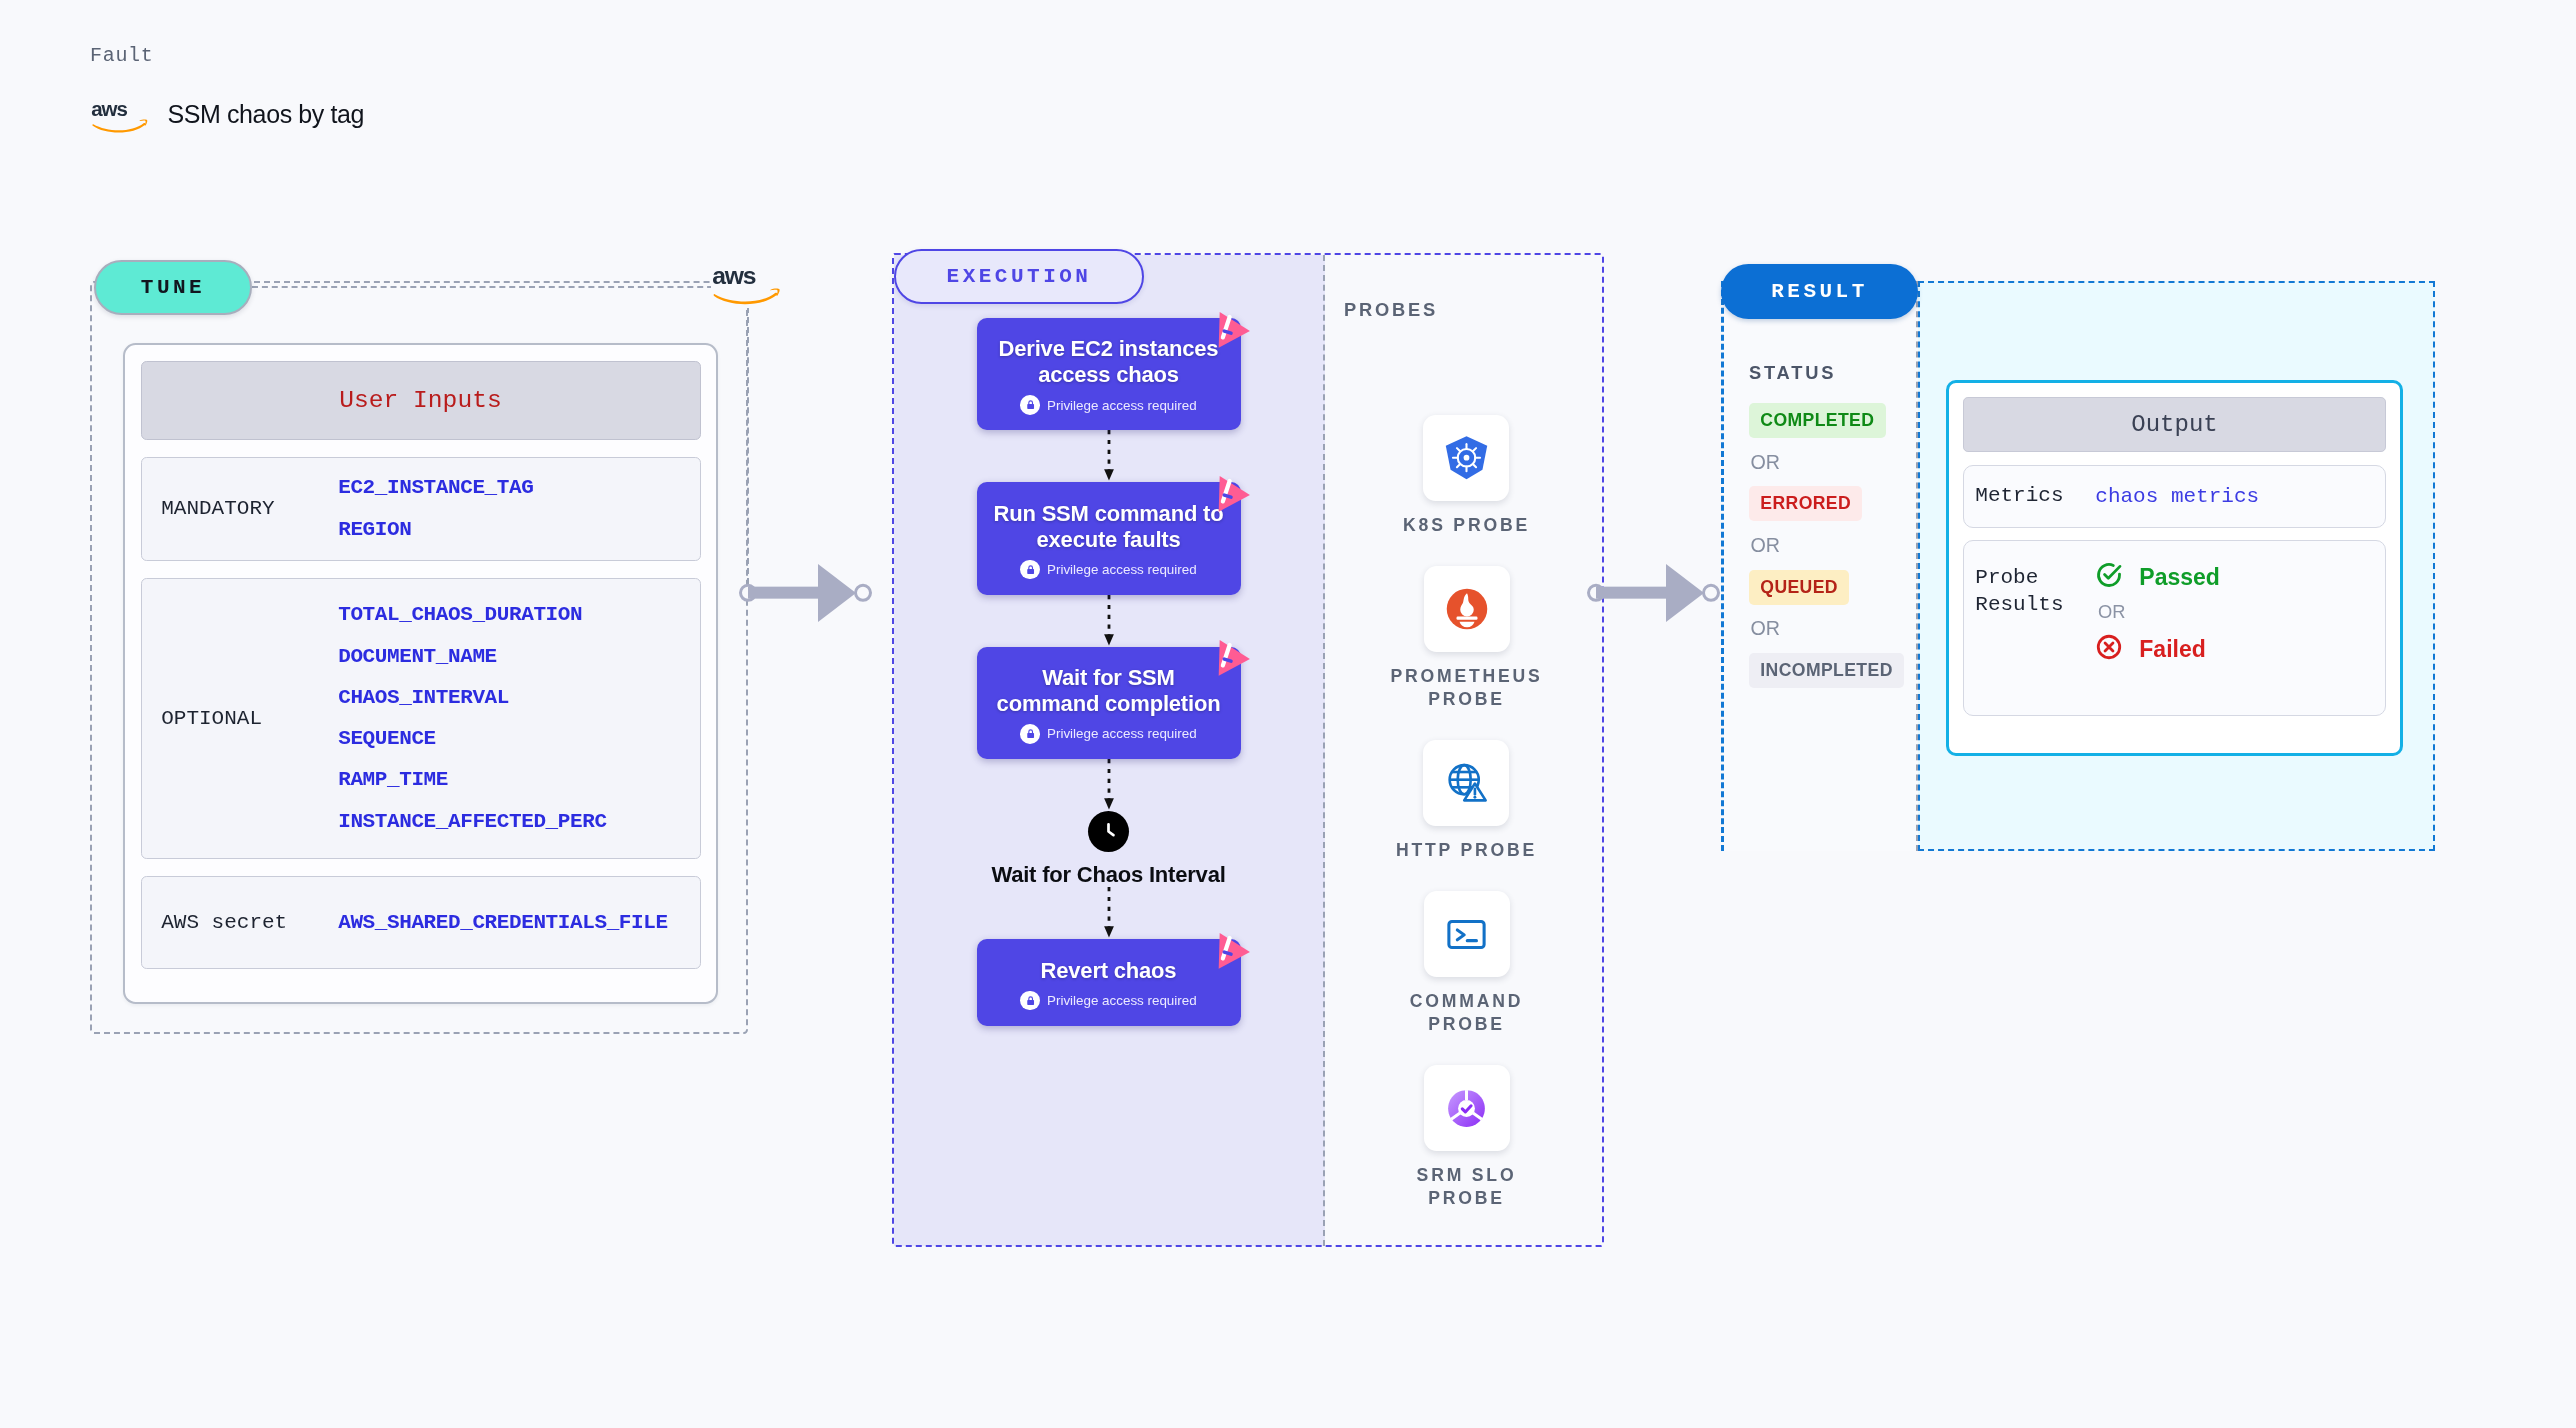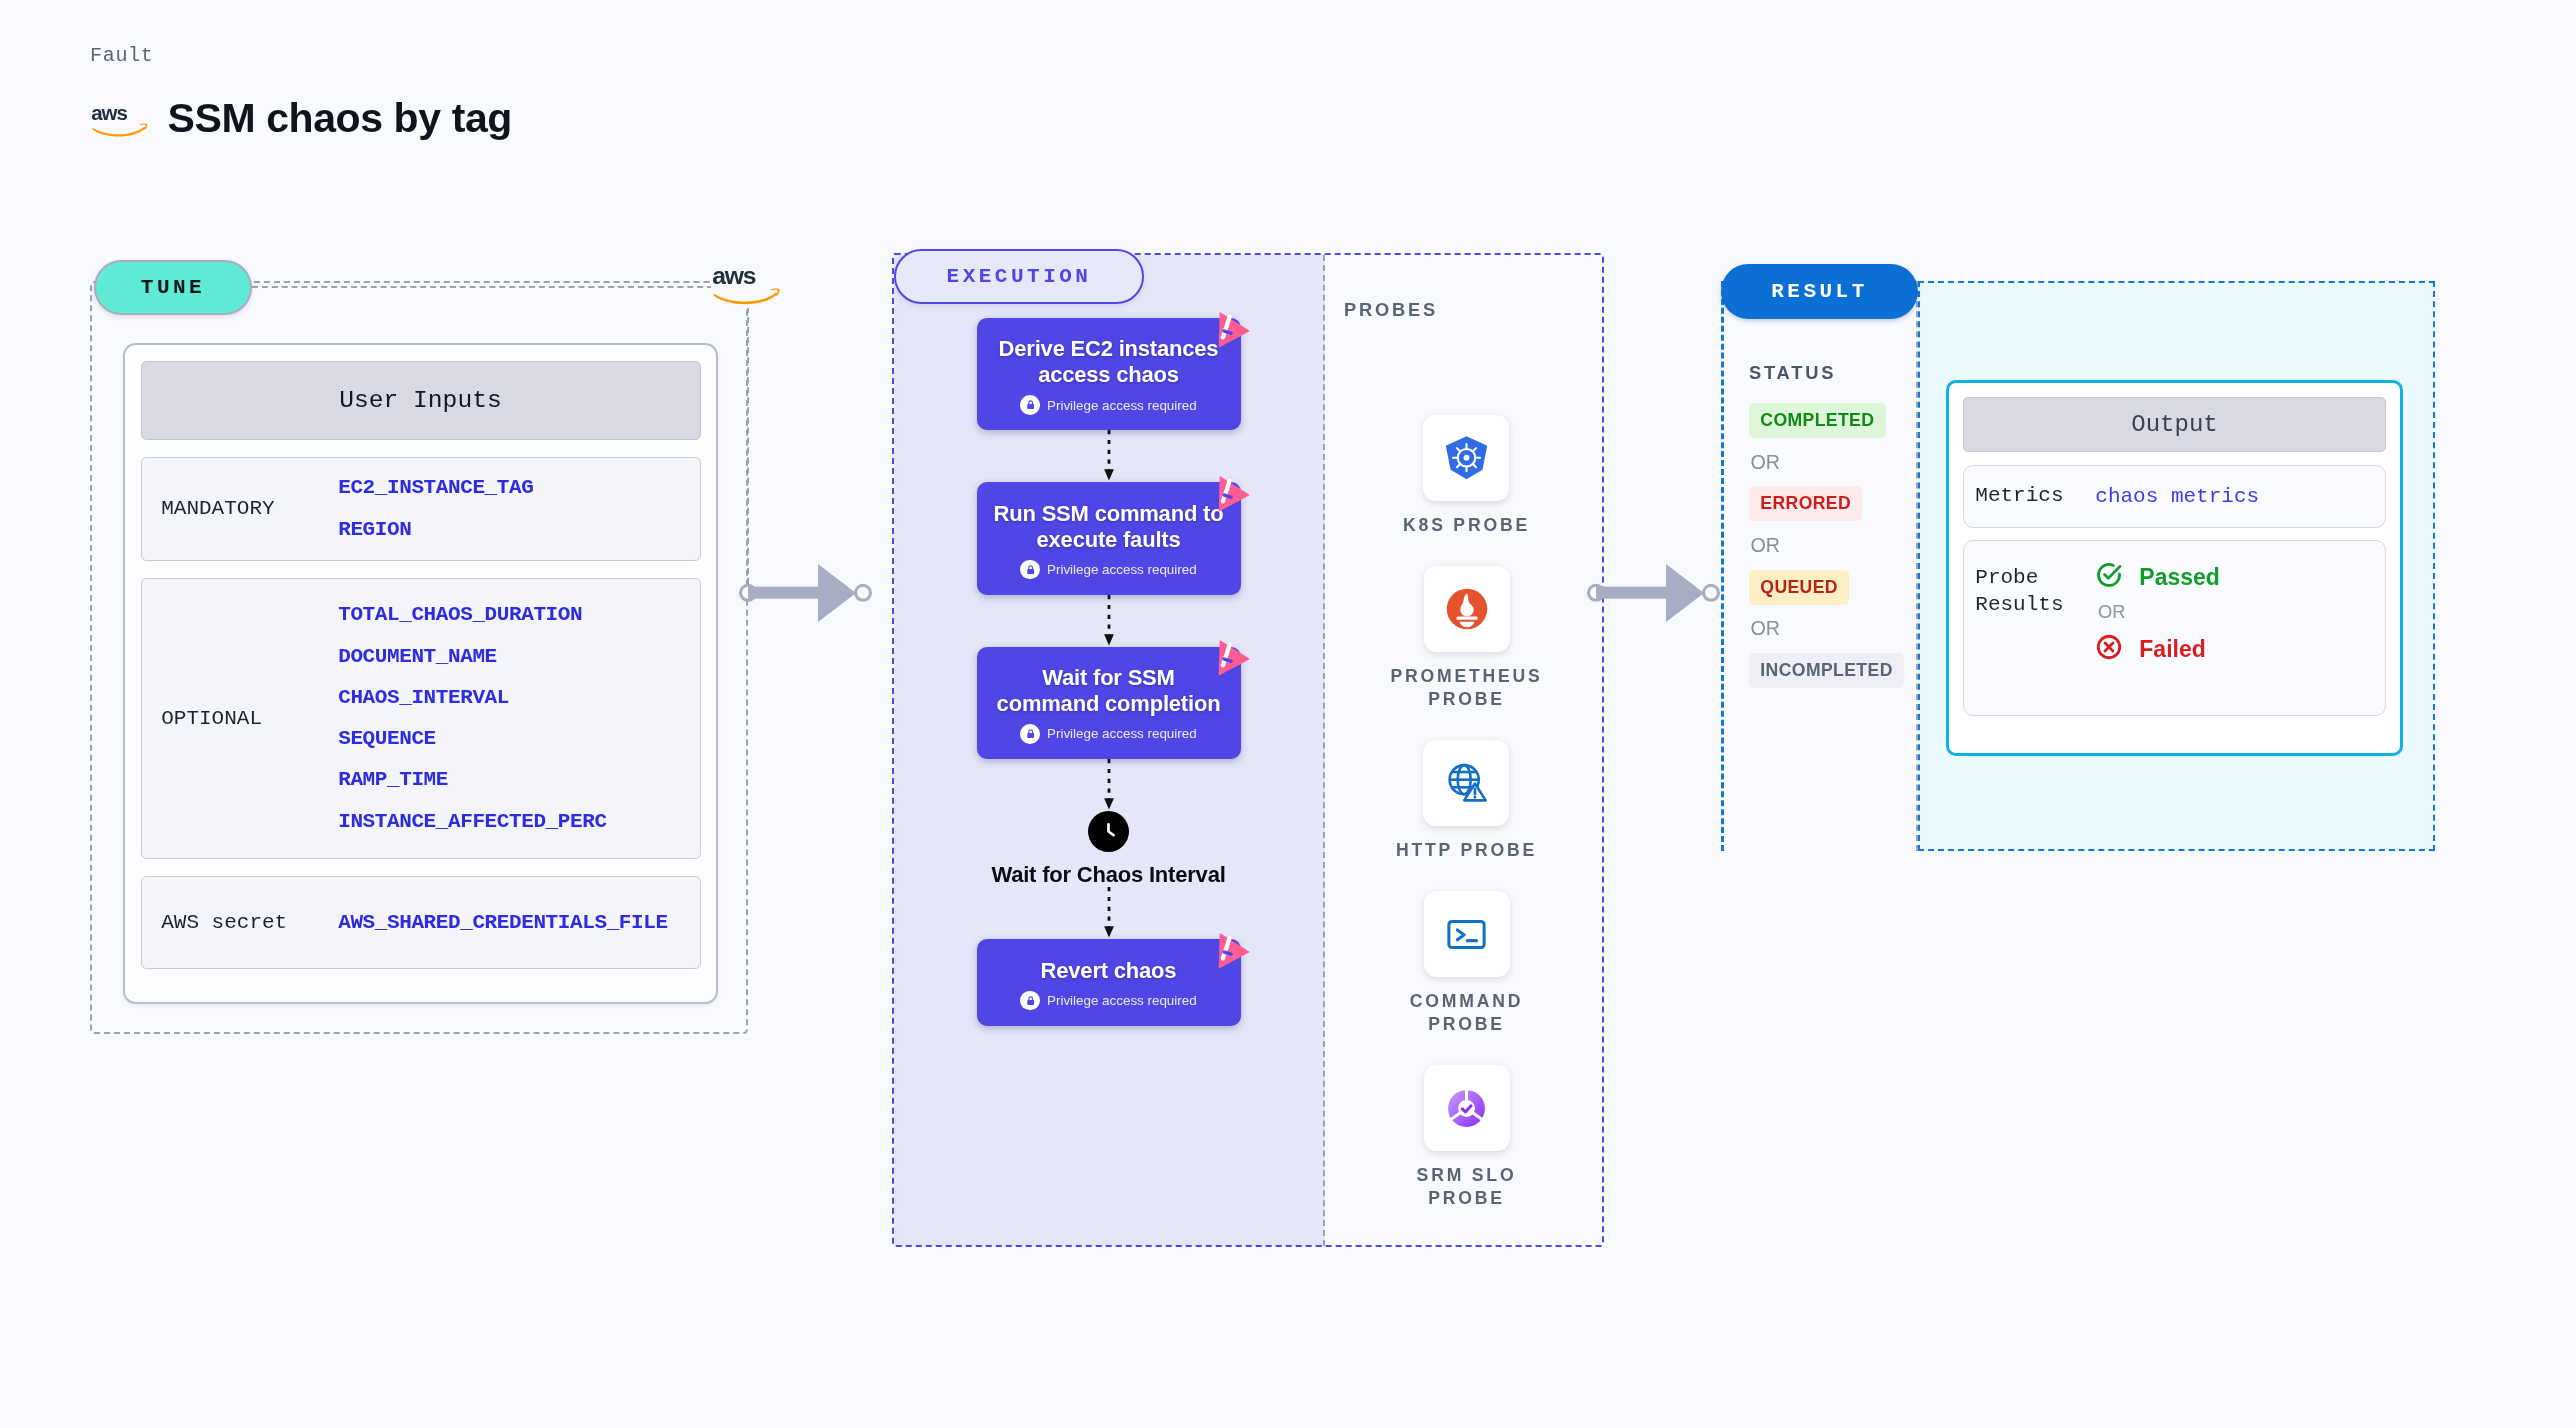--- a/index.html
+++ b/index.html
@@ -11,21 +11,21 @@
   }
 
   
   #header { position: absolute; left: 90px; top: 44px; }
   #fault-label {
     font-family: "Liberation Mono", monospace;
     font-size: 20px; color: #5b6475; letter-spacing: 0.7px;
   }
   #title-row { display: flex; align-items: center; gap: 15.5px; margin-top: 28px; }
   #aws-logo-head { width: 62px; height: 39px; position: relative; }
-  #title-text { font-size: 41px; font-weight: 700; color: #10141c; letter-spacing: -0.4px; }
+  #title-text { font-size: 25px; font-weight: 400; color: #10141c; letter-spacing: -0.4px; }
 
   
   .region-badge {
     position: absolute; display: flex; align-items: center; justify-content: center;
     border-radius: 703px; z-index: 12;
     font-family: "Liberation Mono", monospace;
     font-weight: 700; letter-spacing: 3.5px;
   }
 
   
@@ -49,21 +49,21 @@
   }
 
   #user-inputs-card {
     position: absolute; left: 123px; top: 343px; width: 595px; height: 661px;
     background: #fdfdff; border: 2.1px solid #b6bcc9; border-radius: 12.7px;
     padding: 15.5px; box-shadow: 0 1.4px 3.5px rgba(40,45,70,.06);
   }
   #ui-header {
     height: 79px; background: #d8d9e3; border: 0.7px solid #c0c2d0; border-radius: 5.6px;
     display: flex; align-items: center; justify-content: center;
-    font-family: "Liberation Mono", monospace; font-size: 24.6px; color: #0f172a; font-weight: 400;
+    font-family: "Liberation Mono", monospace; font-size: 24.6px; color: #b91c1c; font-weight: 400;
   }
   .param-group {
     margin-top: 17px; background: #f4f5fa; border: 0.7px solid #c8cbd8; border-radius: 5.6px;
     display: flex; align-items: center; padding: 18.3px 7px 18.3px 19.7px; min-height: 84px;
   }
   .pg-label {
     width: 177px; flex: none;
     font-family: "Liberation Mono", monospace; font-size: 21px; color: #1d2330;
   }
   .pg-values { display: flex; flex-direction: column; gap: 18.3px; }

